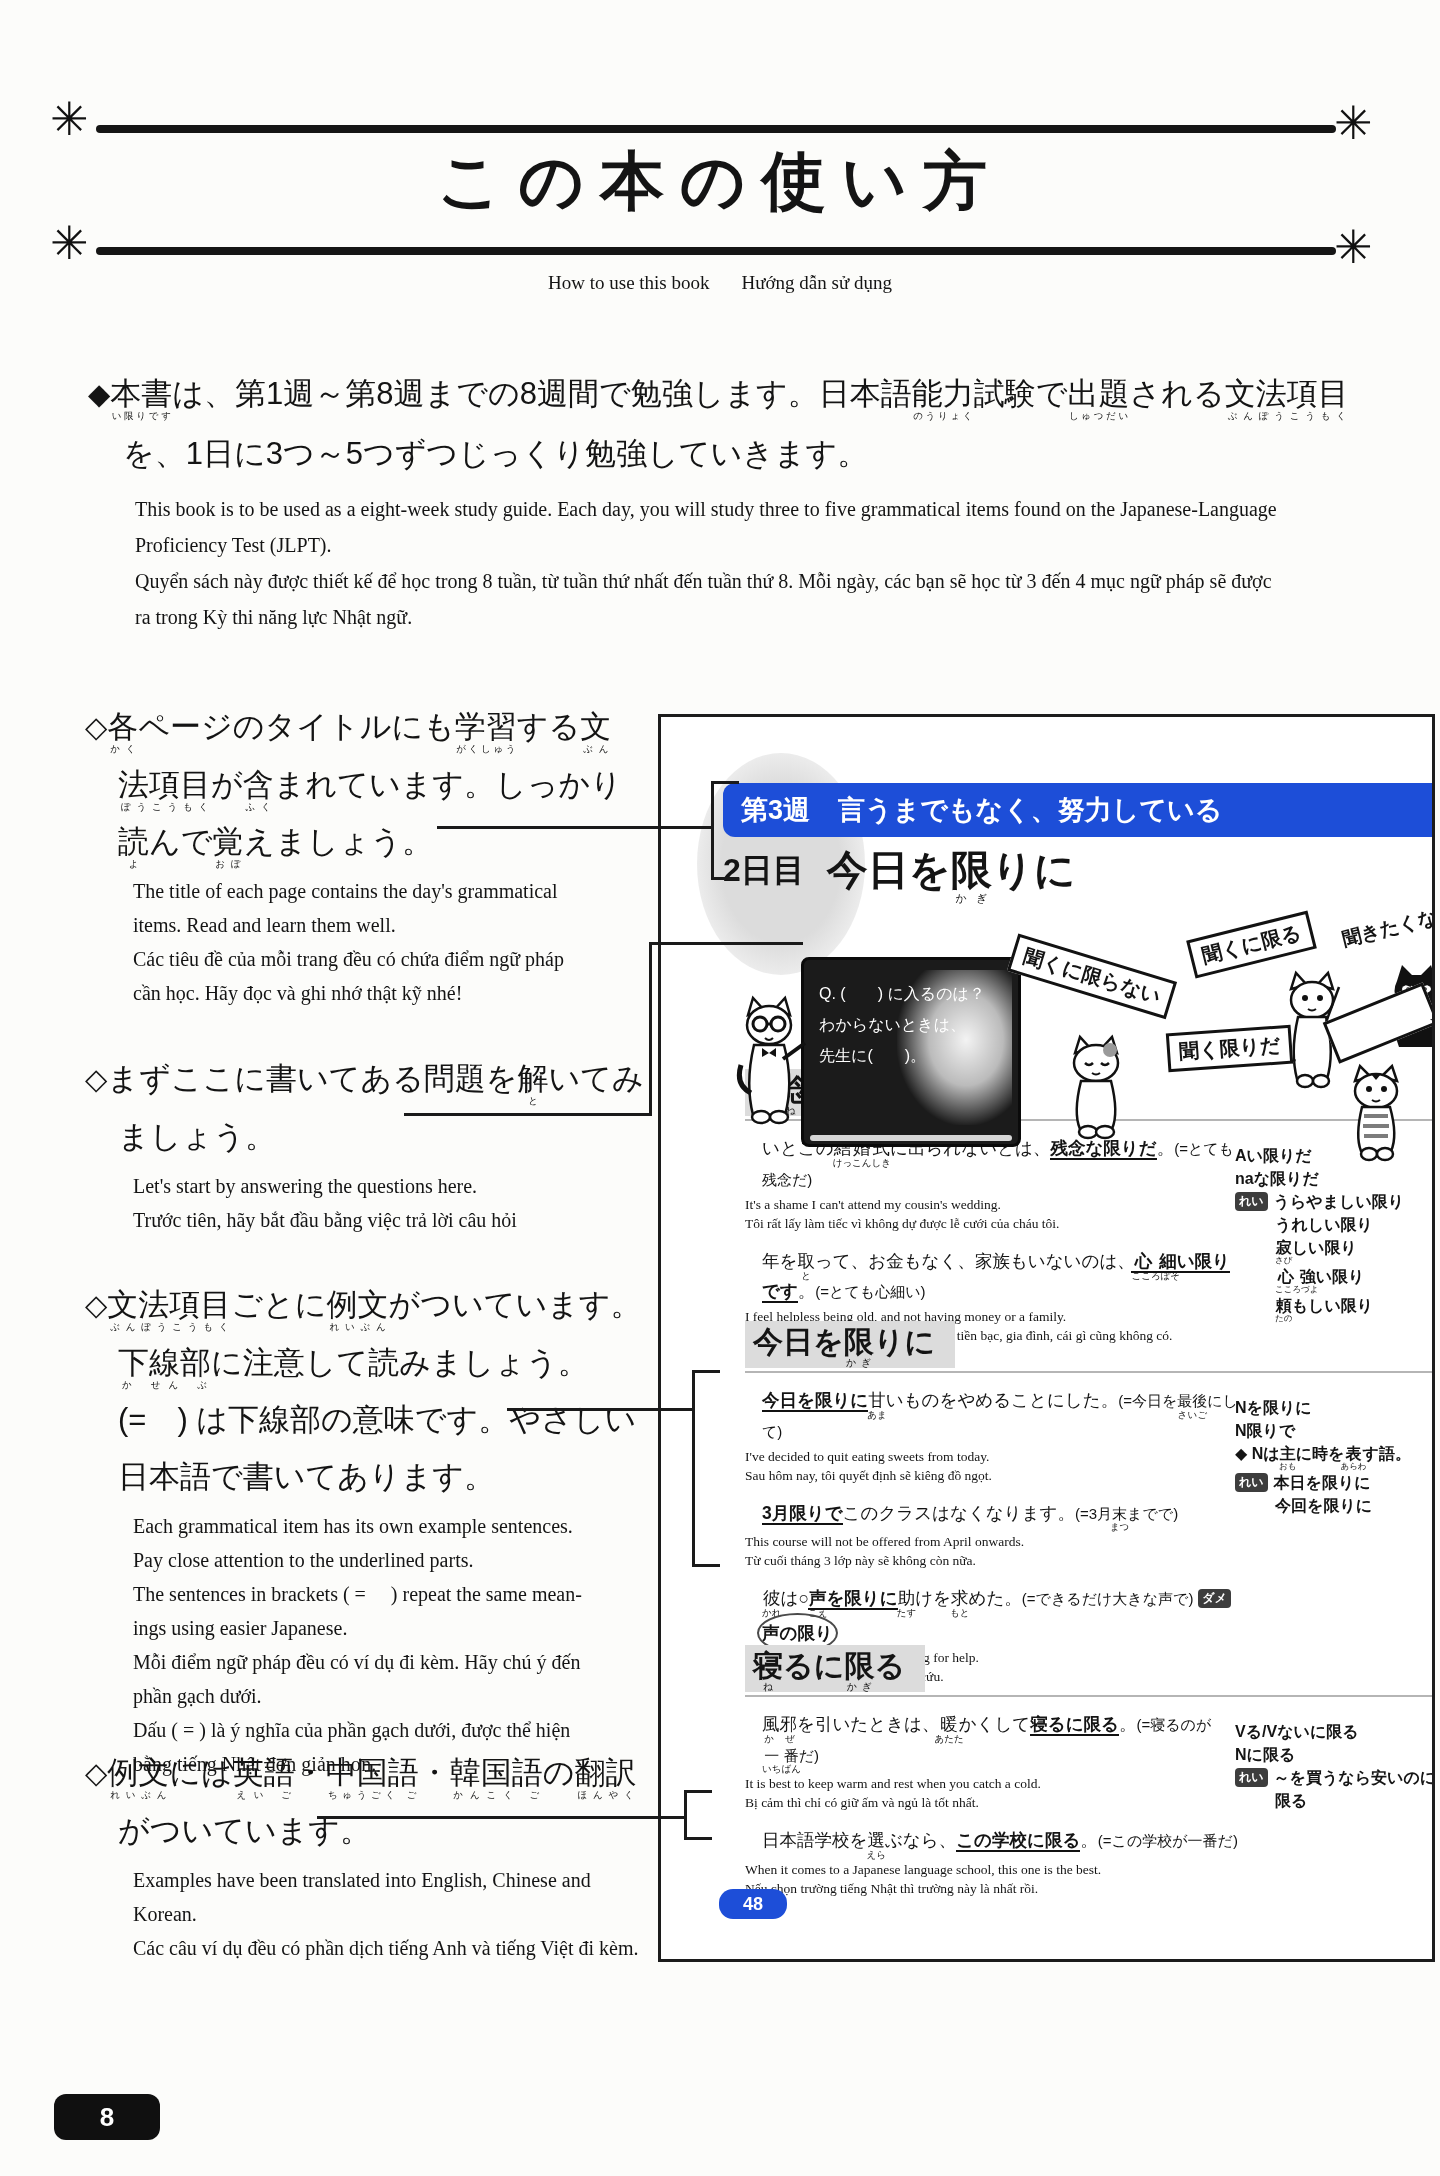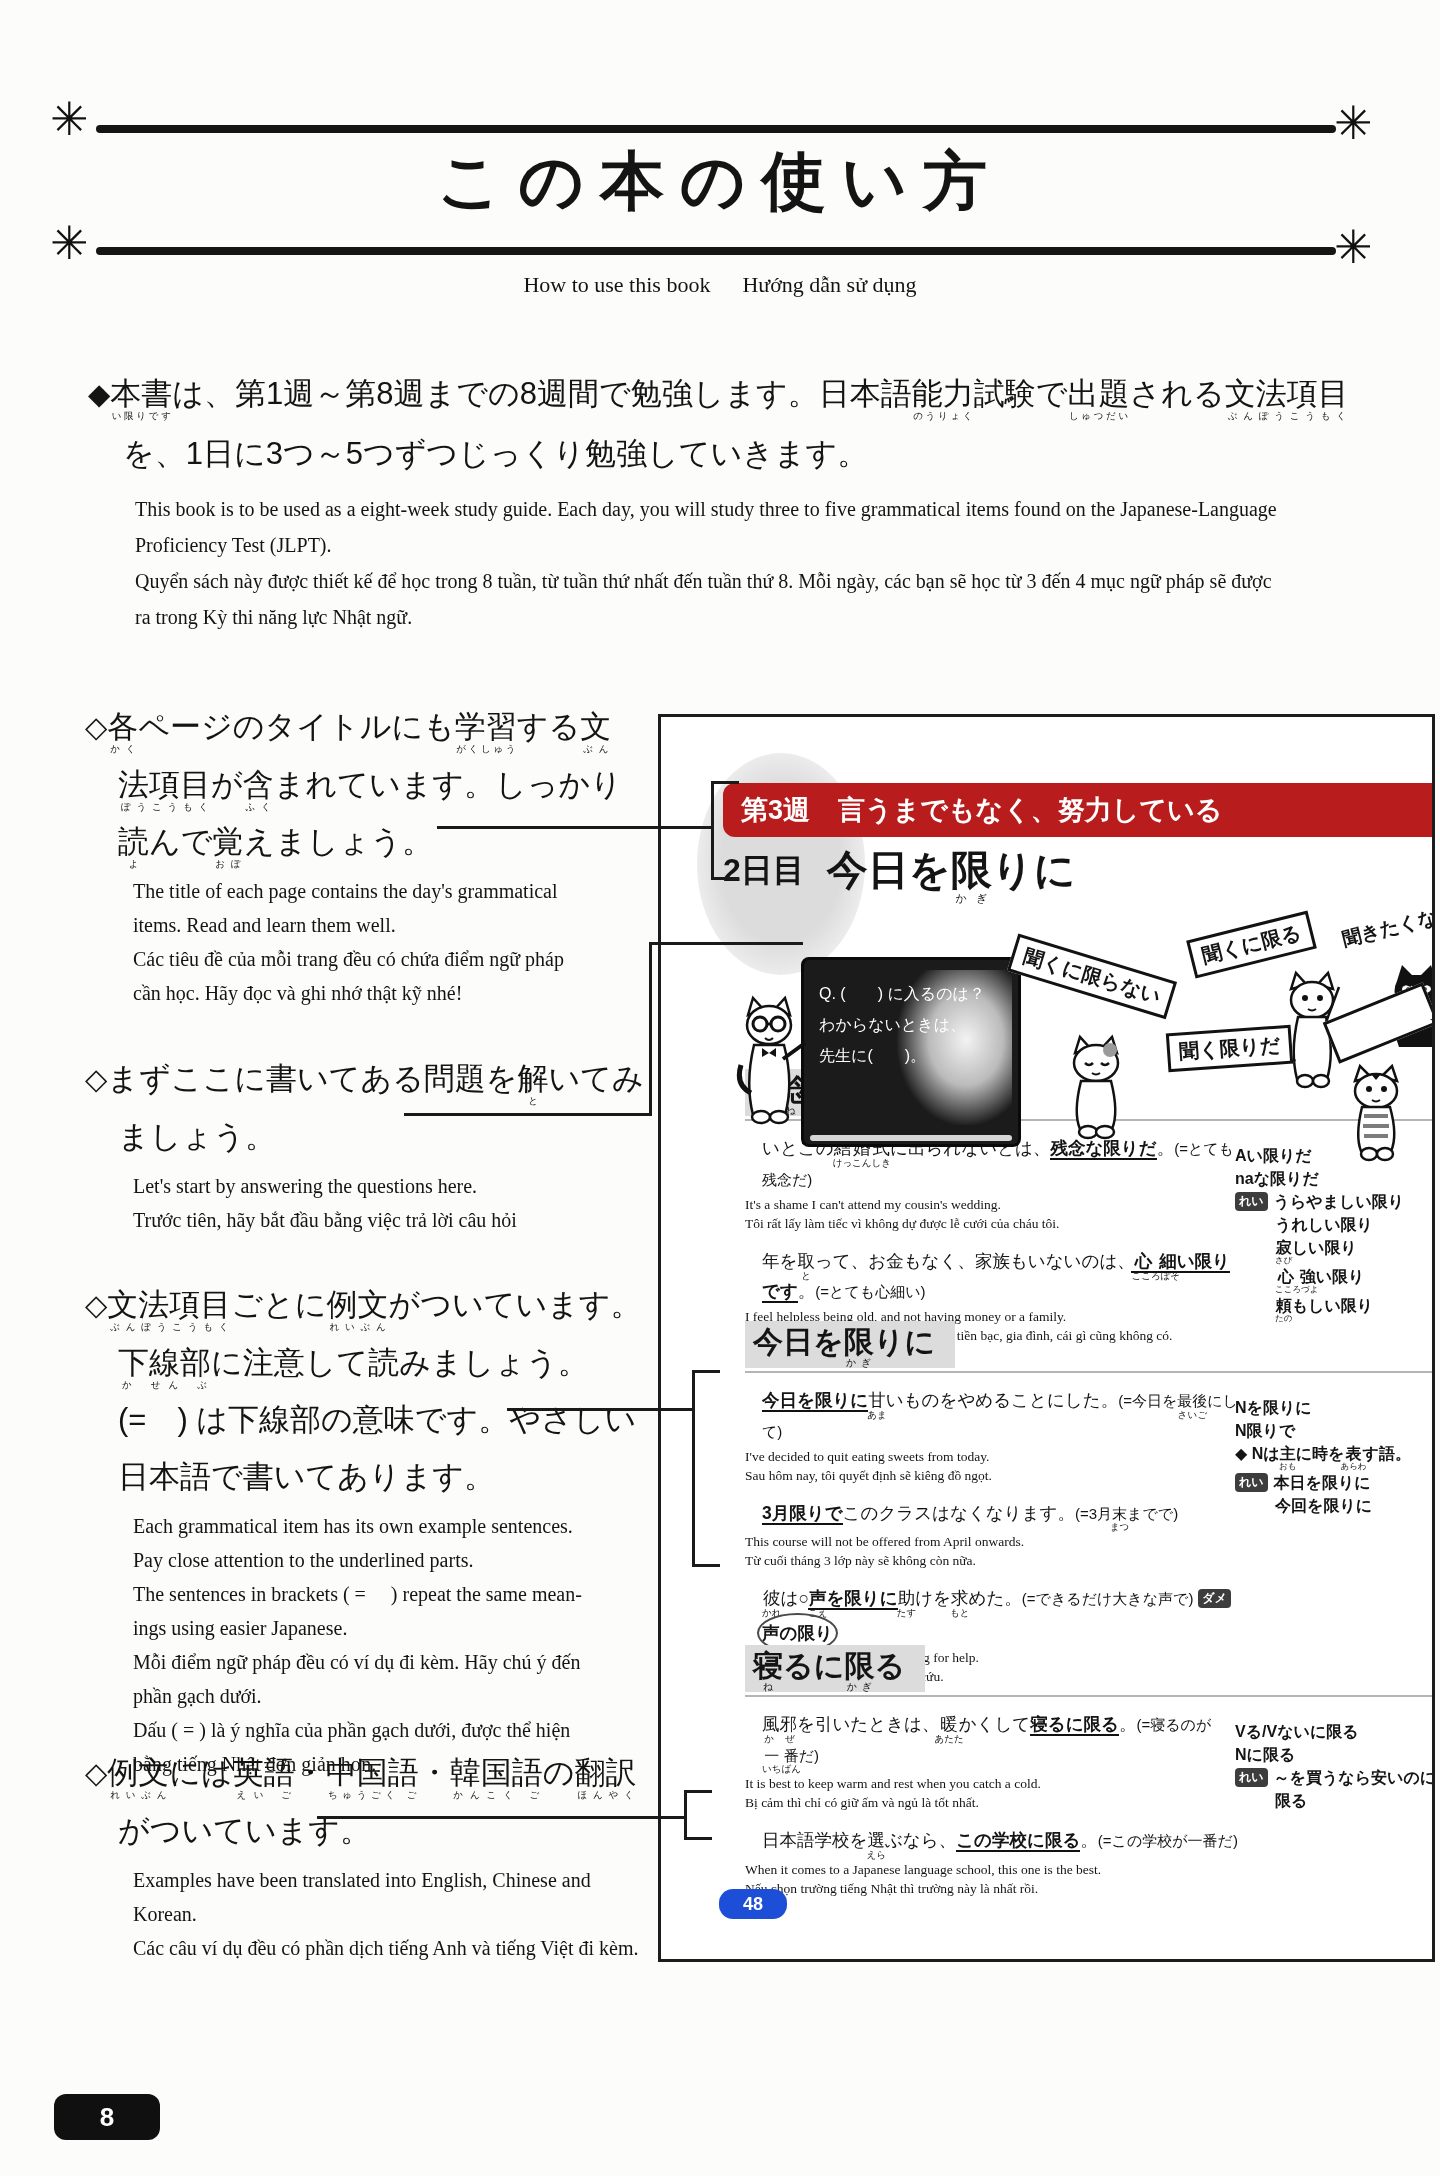--- a/index.html
+++ b/index.html
@@ -6,21 +6,21 @@
   .sheet{position:relative;width:1440px;height:2176px;background:#fcfcfa;overflow:hidden;
          font-family:"Liberation Sans","DejaVu Sans",sans-serif;color:#141414;}
   
   .orn{position:absolute;font-size:46px;line-height:1;color:#111;}
   .orn1{left:50px;top:96px}.orn2{left:1334px;top:100px}.orn3{left:50px;top:220px}.orn4{left:1334px;top:224px}
   .rule{position:absolute;height:8px;background:#151515;border-radius:4px;}
   .rule-top{left:96px;top:125px;width:1240px;}
   .rule-bot{left:96px;top:247px;width:1240px;}
   .title{position:absolute;left:0;top:138px;width:100%;text-align:center;font-size:64px;font-weight:700;letter-spacing:16px;margin:0;}
   .subtitle{position:absolute;left:0;top:272px;width:100%;display:flex;justify-content:center;gap:32px;
-            font-family:"Liberation Serif","DejaVu Serif",serif;font-size:22px;}
+            font-family:"Liberation Serif","DejaVu Serif",serif;font-size:19px;}
   
   ruby{ruby-position:under;-webkit-ruby-position:under;}
   rt{font-size:9.5px;font-weight:400;}
   
   .intro{position:absolute;left:88px;top:364px;width:1334px;}
   .intro .jp{font-size:31px;line-height:59px;width:1254px;padding-left:35px;text-indent:-35px;}
   .bullet{font-size:29px;}
   .trans{margin-top:8px;padding-left:47px;font-family:"Liberation Serif","DejaVu Serif",serif;font-size:20px;}
   .en-line,.vi-line{line-height:36px;white-space:nowrap;}
   
@@ -46,21 +46,21 @@
   .c3a1{left:692px;top:1370px;width:28px;height:3px}
   .c3a2{left:692px;top:1564px;width:28px;height:3px}
   .c4h{left:317px;top:1816px;width:370px;height:3px}
   .c4v{left:684px;top:1790px;width:3px;height:50px}
   .c4a1{left:684px;top:1790px;width:28px;height:3px}
   .c4a2{left:684px;top:1837px;width:28px;height:3px}
   
   .sample{position:absolute;left:658px;top:714px;width:771px;height:1242px;border:3px solid #1c1c1c;background:#fff;overflow:hidden;z-index:1;}
   .stamp{position:absolute;left:36px;top:36px;width:168px;height:222px;border-radius:50%;
          background:radial-gradient(ellipse at center,#dcdcdc 50%,#ededed 72%,#ffffff 100%);}
-  .weekbar{position:absolute;left:62px;top:66px;right:0;height:54px;background:#b91c1c;border-radius:12px 0 0 12px;
+  .weekbar{position:absolute;left:62px;top:66px;right:0;height:54px;background:#1d4ed8;border-radius:12px 0 0 12px;
            color:#fff;font-weight:700;font-size:27px;line-height:54px;padding-left:18px;white-space:nowrap;}
   .weekbar .wk{margin-right:28px;}
   .daytitle{position:absolute;left:62px;top:128px;display:flex;gap:22px;font-weight:700;align-items:flex-start;}
   .daytitle .day{font-size:32px;line-height:50px;}
   .daytitle .dayt{font-size:41px;line-height:50px;}
   .daytitle rt{font-size:11px;}
   .board{position:absolute;left:140px;top:240px;width:214px;height:184px;background:#1b1b1b;border:3px solid #0a0a0a;border-radius:8px;color:#fff;z-index:2;}
   .blines{position:absolute;left:15px;top:18px;font-size:16px;line-height:31px;white-space:nowrap;}
   .smudge{position:absolute;right:6px;top:10px;width:115px;height:155px;
           background:radial-gradient(ellipse at 60% 45%,rgba(255,255,255,.95) 0%,rgba(255,255,255,.7) 38%,rgba(255,255,255,0) 72%);}

